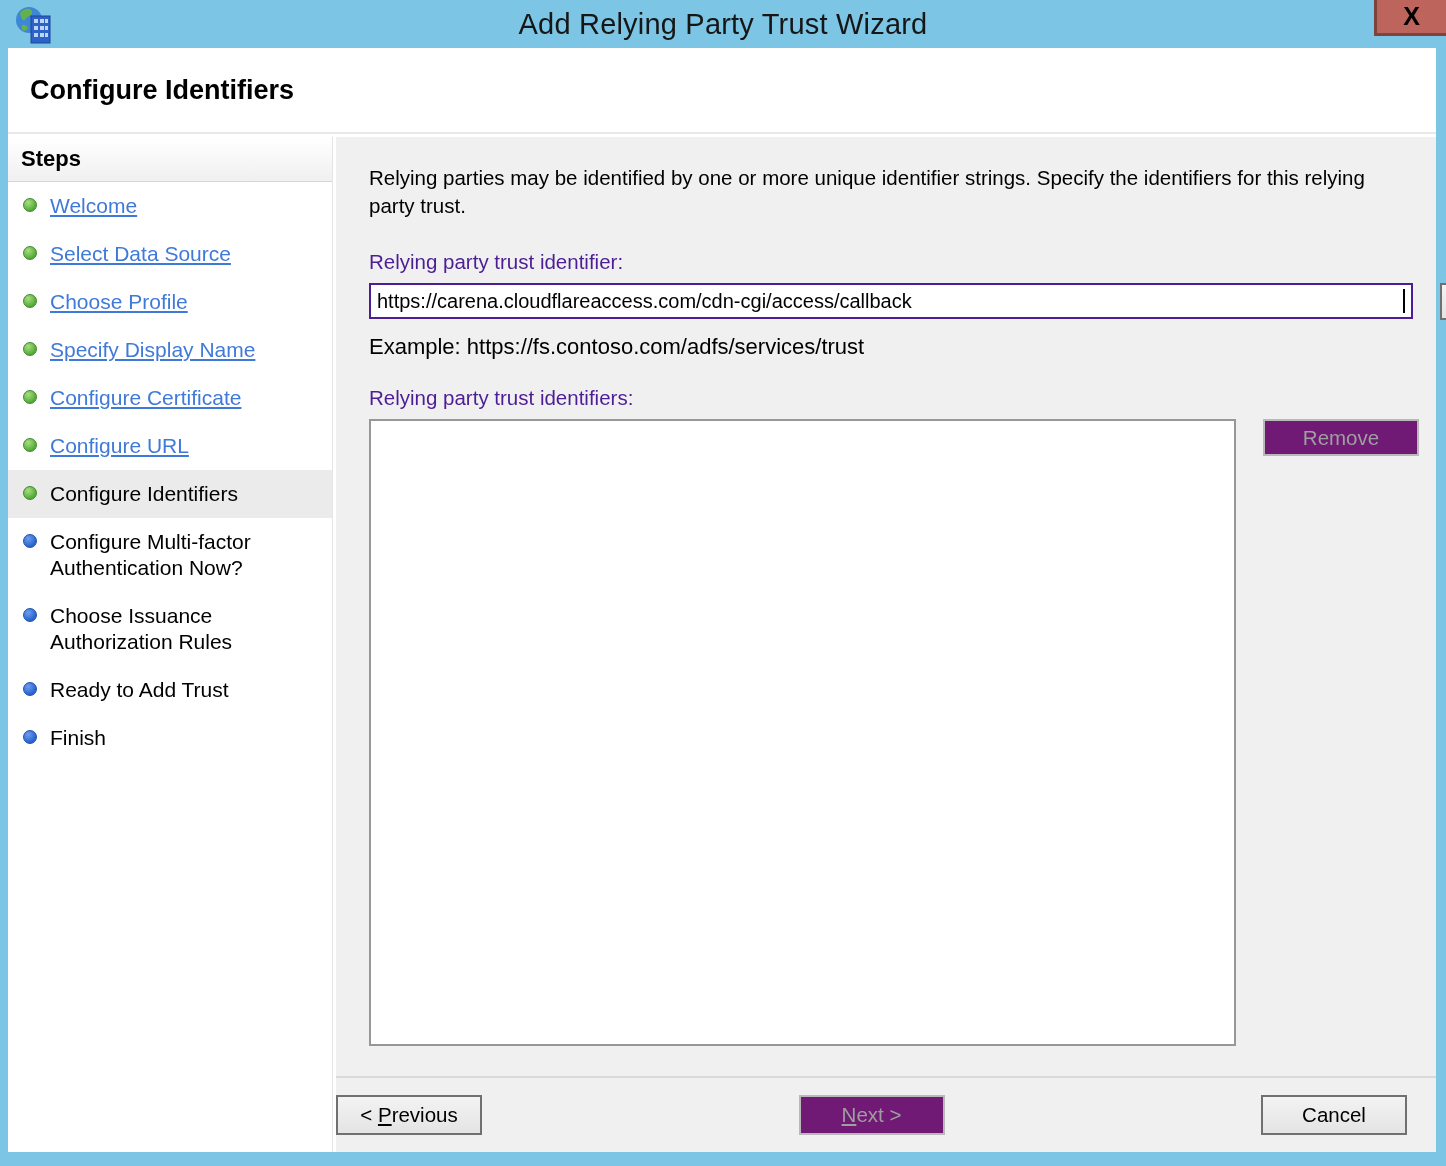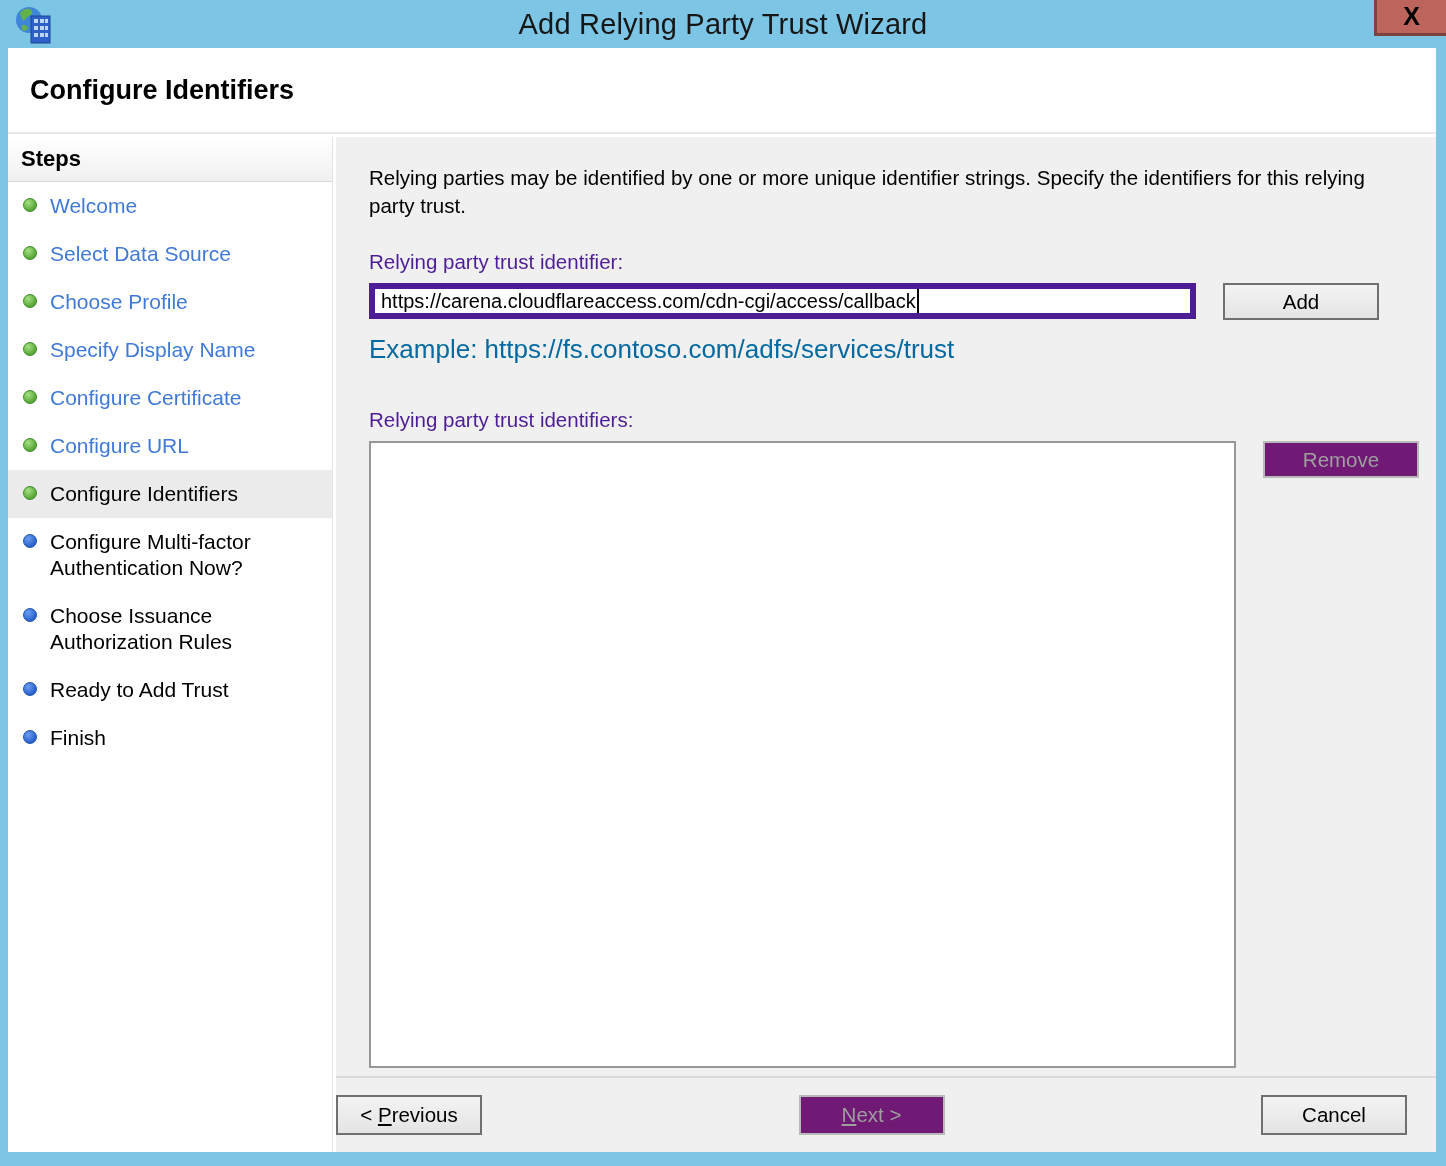--- a/index.html
+++ b/index.html
@@ -73,62 +73,63 @@
     margin: 5px 13px 0 0;
   }
   .step.done .step-dot, .step.current .step-dot {
     background: radial-gradient(circle at 35% 30%, #a6e07f, #56a838 70%);
     border: 1px solid #3e8a27;
   }
   .step.pending .step-dot {
     background: radial-gradient(circle at 35% 30%, #6b9ef0, #2a62cc 70%);
     border: 1px solid #1e51ae;
   }
-  .step.done .step-label { color: #3f7ad8; }
+  .step.done .step-label { color: #3f7ad8; text-decoration: underline; }
   .step.current { background: #ebebeb; }
   .step.current .step-label, .step.pending .step-label { color: #000; }
   .step-label { white-space: pre-line; }
   
   .main {
     flex: 1; margin-left: 3px;
     background: #f0f0f0;
     display: flex; flex-direction: column; min-width: 0;
   }
   .content { flex: 1; padding: 27px 23px 0 33px; }
   .desc {
     font-size: 20.5px; line-height: 1.35; color: #000;
     max-width: 1025px; margin-bottom: 31px;
   }
   .field-label { font-size: 20.5px; color: #4c1d95; margin-bottom: 9px; }
   .row { display: flex; gap: 27px; align-items: flex-start; }
   .textbox {
-    width: 827px; height: 36px; flex: none;
-    background: #ffffff;
-    border: 6px solid #4c1d95;
+    width: 1044px; height: 36px; flex: none;
+    background: #ffffff;
+    border: 2px solid #4c1d95;
     display: flex; align-items: center;
     padding: 0 6px;
     font-size: 20px; color: #000;
     white-space: nowrap; overflow: hidden;
     cursor: text;
+    justify-content: space-between;
   }
   .caret { flex: none; width: 2px; height: 24px; background: #000; margin-left: 1px; }
   .btn {
     font-family: "Liberation Sans", sans-serif;
     width: 156px; height: 37px; flex: none;
     background: linear-gradient(#f3f3f3, #e4e4e4);
     border: 2px solid #707070;
     font-size: 20.5px; color: #000;
     cursor: default;
   }
   .btn.disabled {
     background: #701a75;
     border-color: #b9b9b9;
     color: #9f9f9f;
   }
-  .example { font-size: 26px; color: #0369a1; margin: 14px 0 43px; }
+  .example { font-size: 22px; color: #000000; margin: 14px 0 26px; }
   .listbox {
     width: 867px; height: 627px; flex: none;
     background: #ffffff;
     border: 2px solid #979797;
     overflow: auto;
   }
   
   .footer {
     flex: none; height: 76px;
     border-top: 2px solid #dadada;

